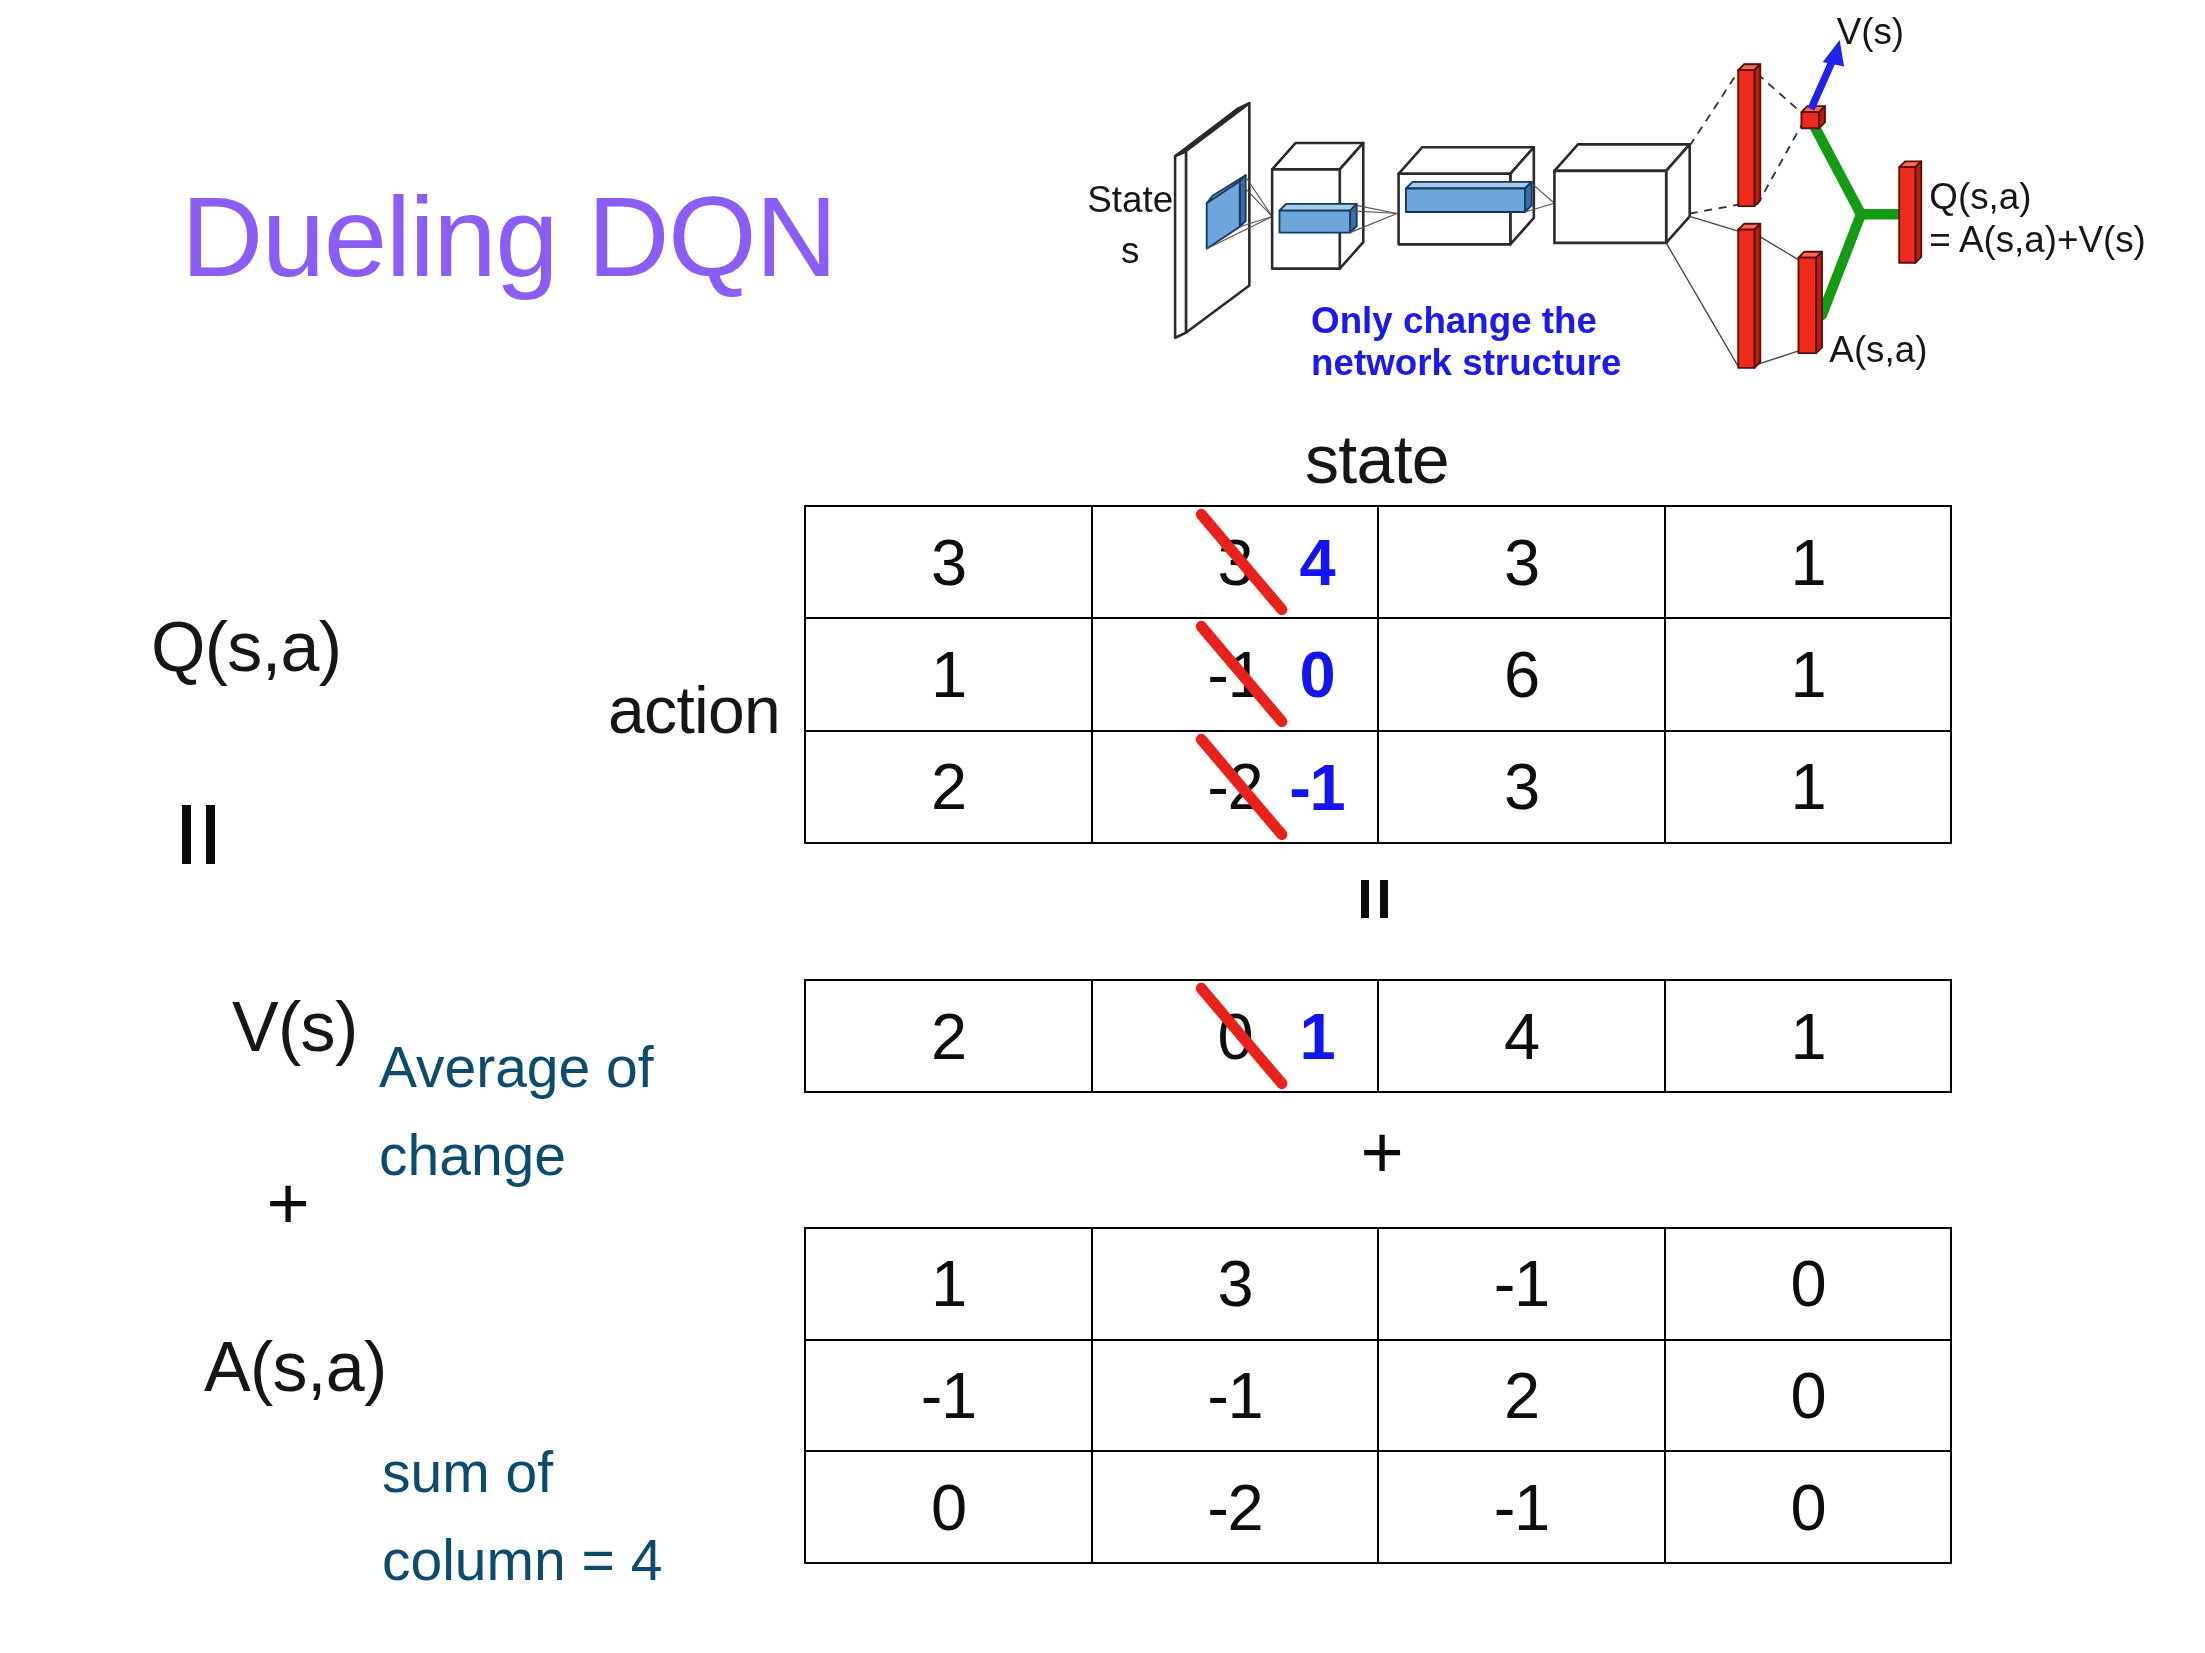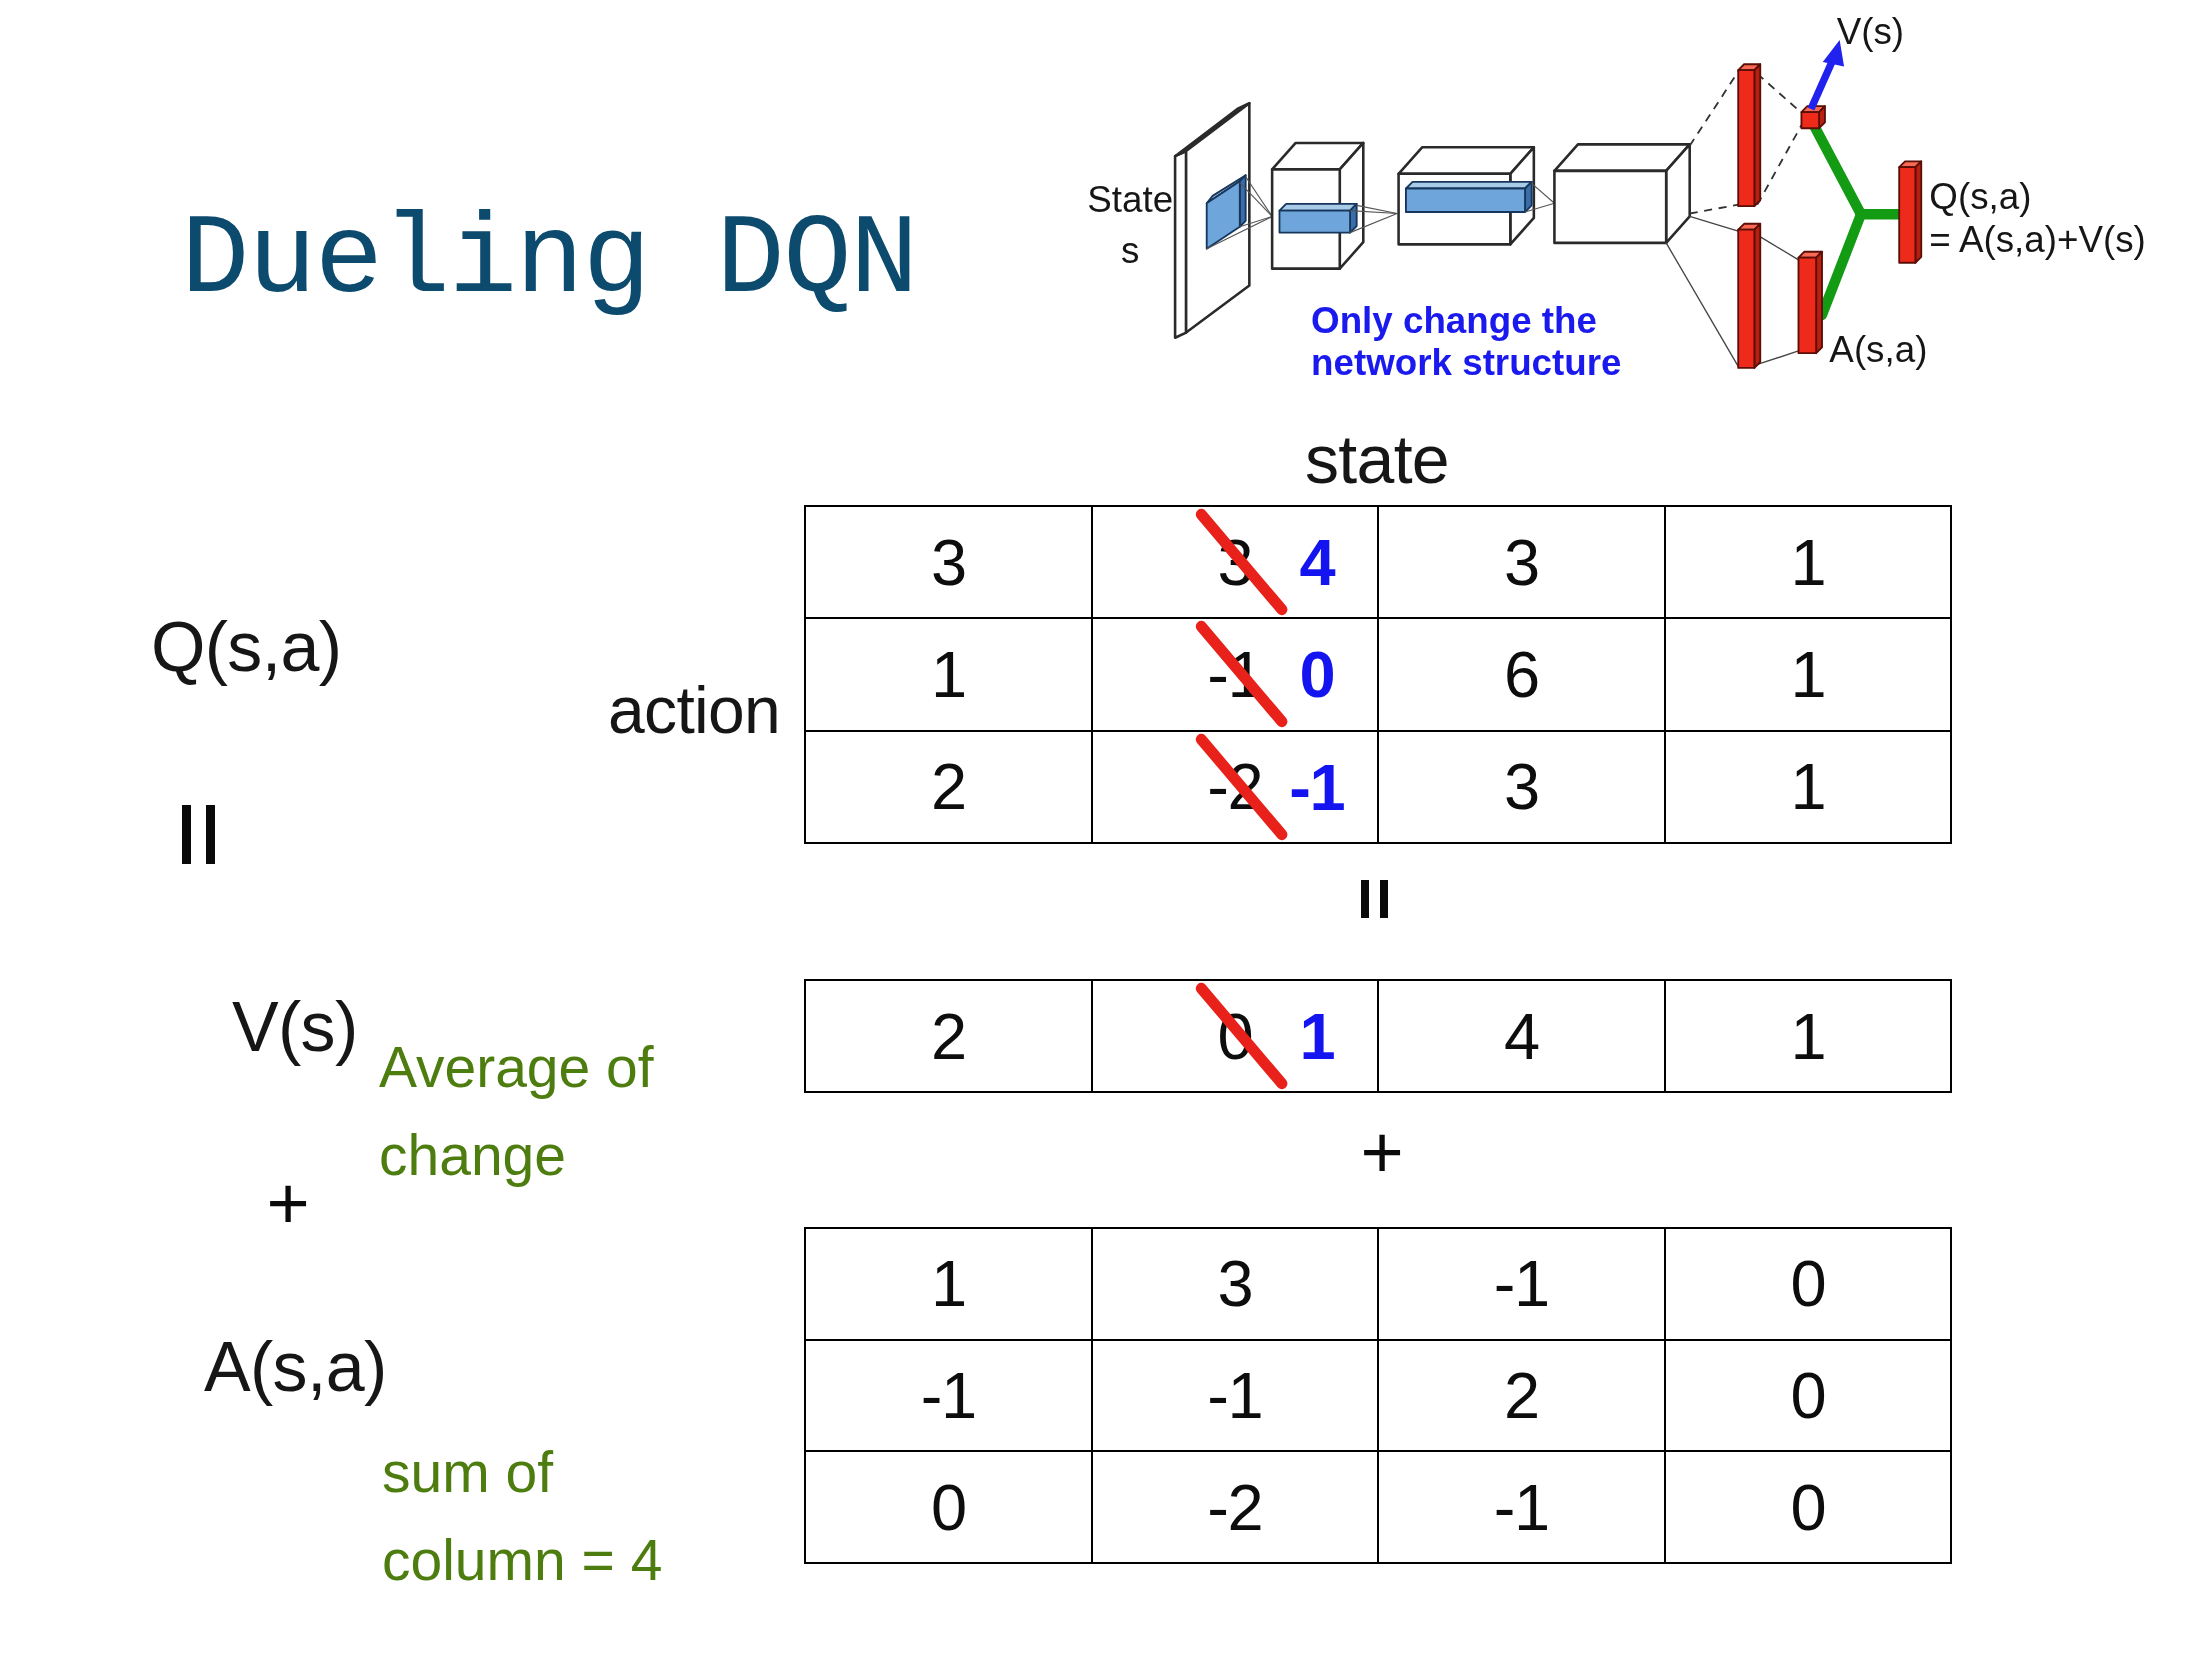--- a/index.html
+++ b/index.html
@@ -1,34 +1,34 @@
 <!DOCTYPE html>
 <html style="font-size:11.8px"><head>
 <meta charset="utf-8">
 <style>
   html,body{margin:0;padding:0;background:#ffffff;}
   body{width:2205px;height:1654px;position:relative;overflow:hidden;
        font-family:"Liberation Sans", sans-serif;color:#111;}
   .abs{position:absolute;}
   
-  .title{left:181px;top:204px;font-size:114px;font-weight:300;letter-spacing:-1.5px;color:#0c4a6e;line-height:1;font-family:Liberation Mono, monospace;}
+  .title{left:181px;top:180px;font-size:114px;font-weight:300;letter-spacing:-1.5px;color:#8b5cf6;line-height:1;}
   
   .biglab{font-size:70px;font-weight:400;color:#161616;line-height:1;letter-spacing:-0.7px;}
   .state-lab{left:804px;top:425px;width:1146px;text-align:center;font-size:68px;}
   .action-lab{left:515px;top:645px;width:265px;text-align:right;font-size:66px;margin-top:32px;}
   .qsa-lab{left:151px;top:612px;}
   .vs-lab{left:232px;top:992px;}
   .asa-lab{left:204px;top:1332px;}
   .plus{font-size:74px;font-weight:400;line-height:1;width:74px;text-align:center;color:#0a0a0a;}
   .plus-left{left:251px;top:1167px;}
   .plus-mid{left:1345px;top:1116px;}
   
   .eqbar{position:absolute;background:#0a0a0a;}
   
-  .bluenote{color:#4d7c0f;font-size:57px;line-height:1.55;font-weight:400;}
+  .bluenote{color:#0c4a6e;font-size:57px;line-height:1.55;font-weight:400;}
   .avg-note{left:379px;top:1023px;}
   .sum-note{left:382px;top:1428px;}
   
   .mtable{position:absolute;display:grid;border:1.5px solid #000;background:#fff;}
   .mtable .cell{border:1.5px solid #000;display:flex;align-items:center;justify-content:center;
                 position:relative;background:#fff;}
   .num{font-size:65px;font-weight:400;color:#0d0d0d;letter-spacing:-1.5px;}
   .qtab{left:804px;top:505px;width:1146px;height:337px;
         grid-template-columns:repeat(4,1fr);grid-template-rows:repeat(3,1fr);}
   .vtab{left:804px;top:979px;width:1146px;height:112px;

